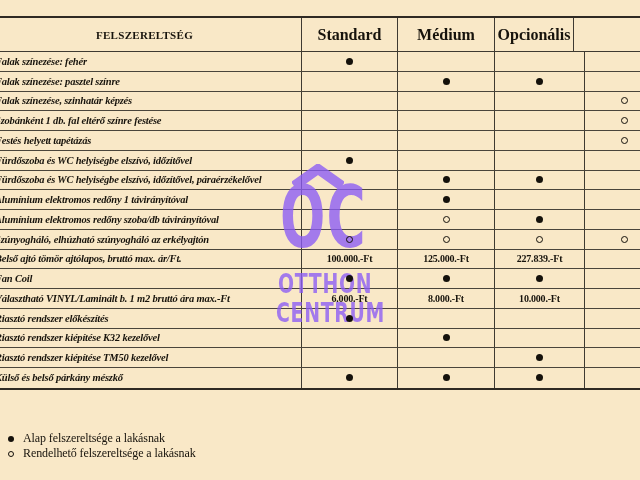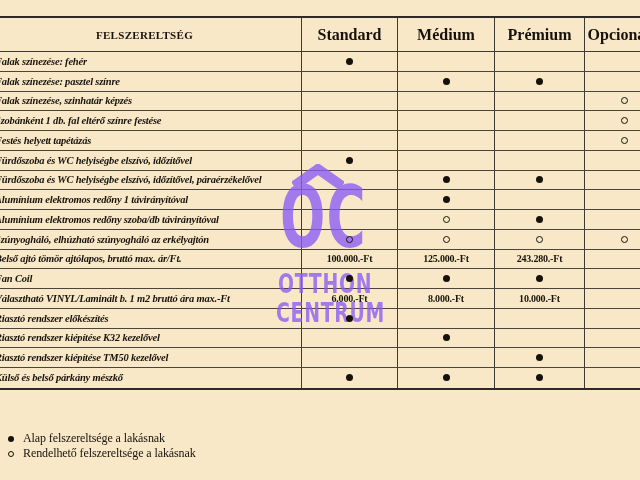--- a/index.html
+++ b/index.html
@@ -95,21 +95,20 @@
   <div class="wm-monogram">OC</div>
   <div class="wm-line1">OTTHON</div>
   <div class="wm-line2">CENTRUM</div>
 </div>
 
 <div class="table-wrap">
   <div class="thead">
     <div class="cell label-cell feature-head">FELSZERELTSÉG</div>
     <div class="cell c0 tier-head">Standard</div>
     <div class="cell c1 tier-head">Médium</div>
-    <div class="cell c2 tier-head">Prémium</div>
     <div class="cell c3 tier-head">Opcionális</div>
   </div>
   <div id="table-rows">
       <div class="trow">
         <div class="cell label-cell">
           <span class="row-label-text">Falak színezése: fehér</span>
         </div>
         <div class="cell c0">
           <span class="mark mark-filled"></span>
         </div>
@@ -232,21 +231,21 @@
         <div class="cell label-cell">
           <span class="row-label-text">Belső ajtó tömör ajtólapos, bruttó max. ár/Ft.</span>
         </div>
         <div class="cell c0">
           <span class="price">100.000.-Ft</span>
         </div>
         <div class="cell c1">
           <span class="price">125.000.-Ft</span>
         </div>
         <div class="cell c2">
-          <span class="price">243.280.-Ft</span>
+          <span class="price">227.839.-Ft</span>
         </div>
         <div class="cell c3"></div>
       </div>
       <div class="trow">
         <div class="cell label-cell">
           <span class="row-label-text">Fan Coil</span>
         </div>
         <div class="cell c0">
           <span class="mark mark-filled"></span>
         </div>

